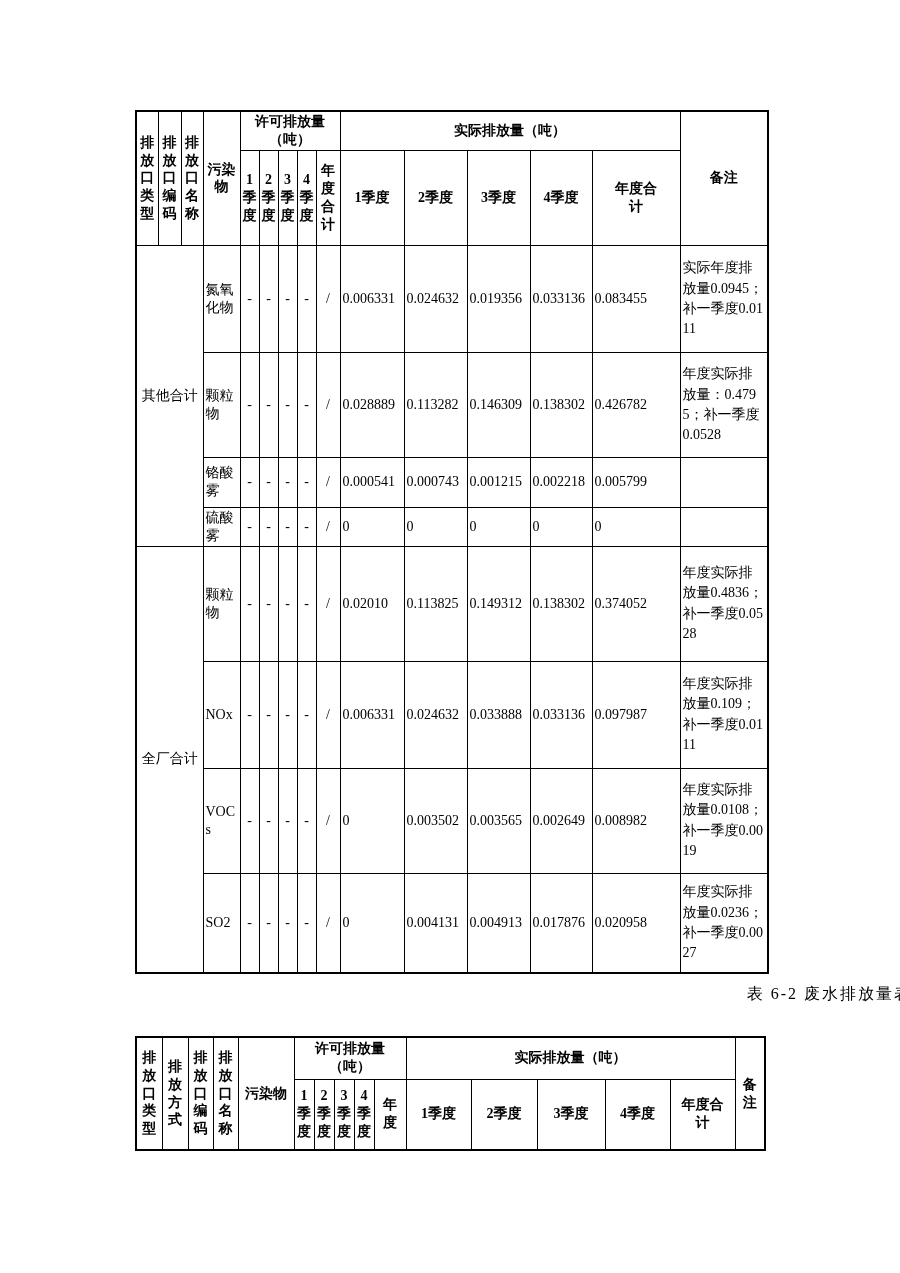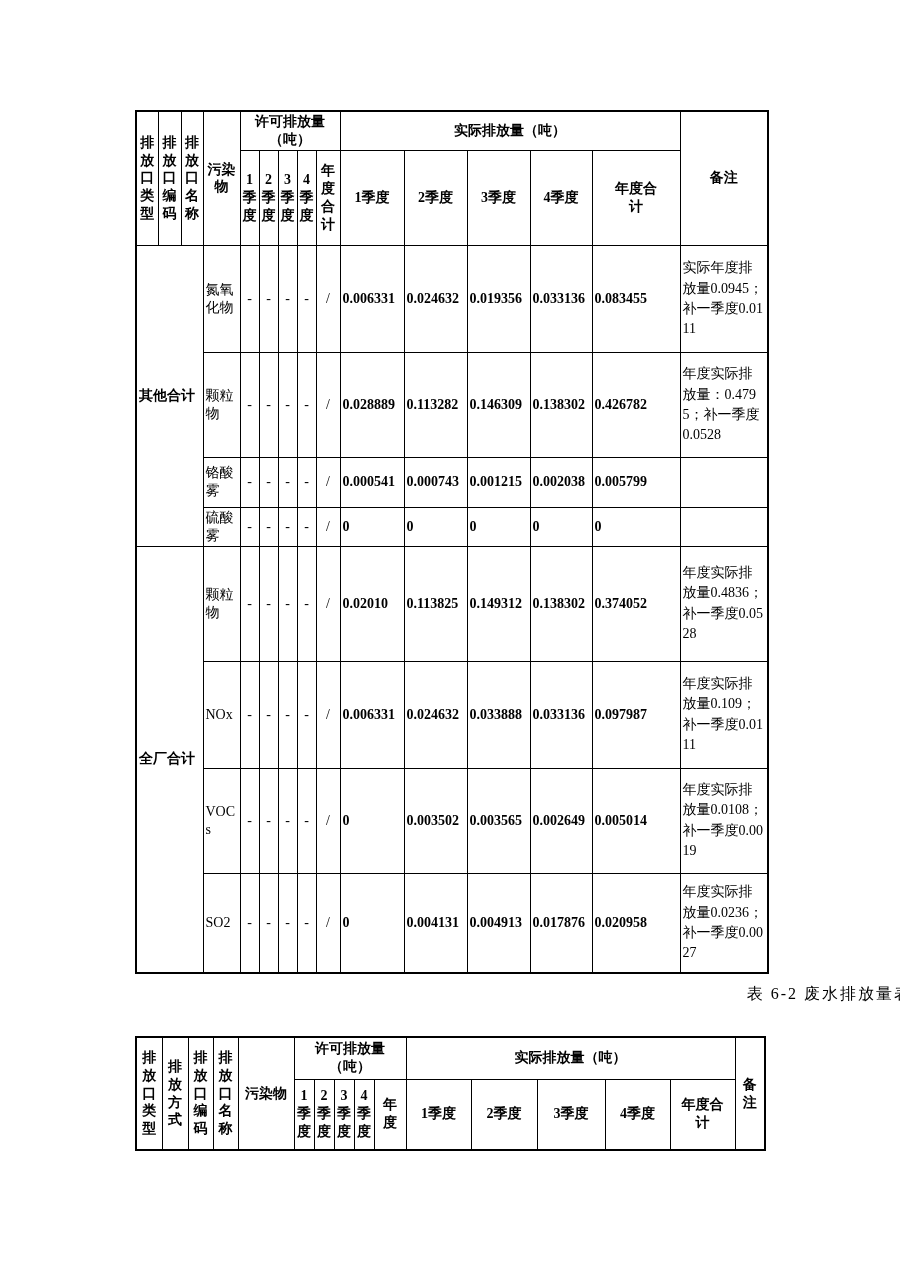--- a/index.html
+++ b/index.html
@@ -11,22 +11,22 @@
   table.emis{border:2px solid #000;}
   .emis th,.emis td{
     border:1px solid #000;
     font-size:14px;line-height:1.28;
     padding:1px 2px;overflow:hidden;vertical-align:middle;
   }
   .emis th{
     font-weight:bold;text-align:center;white-space:pre-line;
   }
   .emis td{font-weight:normal;text-align:left;word-break:break-all;}
-  .emis td.num{word-break:keep-all;font-weight:bold;}
-  .emis td.grp{font-weight:bold;text-align:left;word-break:keep-all;}
+  .emis td.num{word-break:keep-all;}
+  .emis td.grp{font-weight:normal;text-align:center;word-break:keep-all;}
   .emis td.dash{text-align:center;}
   .emis td.rem{line-height:1.45;}
   #gas-table{position:absolute;left:135px;top:110px;width:632px;}
   #caption2{
     position:absolute;left:12px;top:984px;width:900px;text-align:right;
     font-size:16px;letter-spacing:2px;
   }
   #water-table{position:absolute;left:135px;top:1036px;width:629px;}
 </style>
 </head>
@@ -133,21 +133,21 @@
     <tr style="height:50px">
       <td>铬酸雾</td>
       <td class="dash">-</td>
       <td class="dash">-</td>
       <td class="dash">-</td>
       <td class="dash">-</td>
       <td class="dash">/</td>
       <td class="num">0.000541</td>
       <td class="num">0.000743</td>
       <td class="num">0.001215</td>
-      <td class="num">0.002038</td>
+      <td class="num">0.002218</td>
       <td class="num">0.005799</td>
       <td class="rem"></td>
     </tr>
     <tr style="height:33px">
       <td>硫酸雾</td>
       <td class="dash">-</td>
       <td class="dash">-</td>
       <td class="dash">-</td>
       <td class="dash">-</td>
       <td class="dash">/</td>
@@ -191,21 +191,21 @@
       <td>VOCs</td>
       <td class="dash">-</td>
       <td class="dash">-</td>
       <td class="dash">-</td>
       <td class="dash">-</td>
       <td class="dash">/</td>
       <td class="num">0</td>
       <td class="num">0.003502</td>
       <td class="num">0.003565</td>
       <td class="num">0.002649</td>
-      <td class="num">0.005014</td>
+      <td class="num">0.008982</td>
       <td class="rem">年度实际排放量0.0108；补一季度0.0019</td>
     </tr>
     <tr style="height:100px">
       <td>SO2</td>
       <td class="dash">-</td>
       <td class="dash">-</td>
       <td class="dash">-</td>
       <td class="dash">-</td>
       <td class="dash">/</td>
       <td class="num">0</td>

